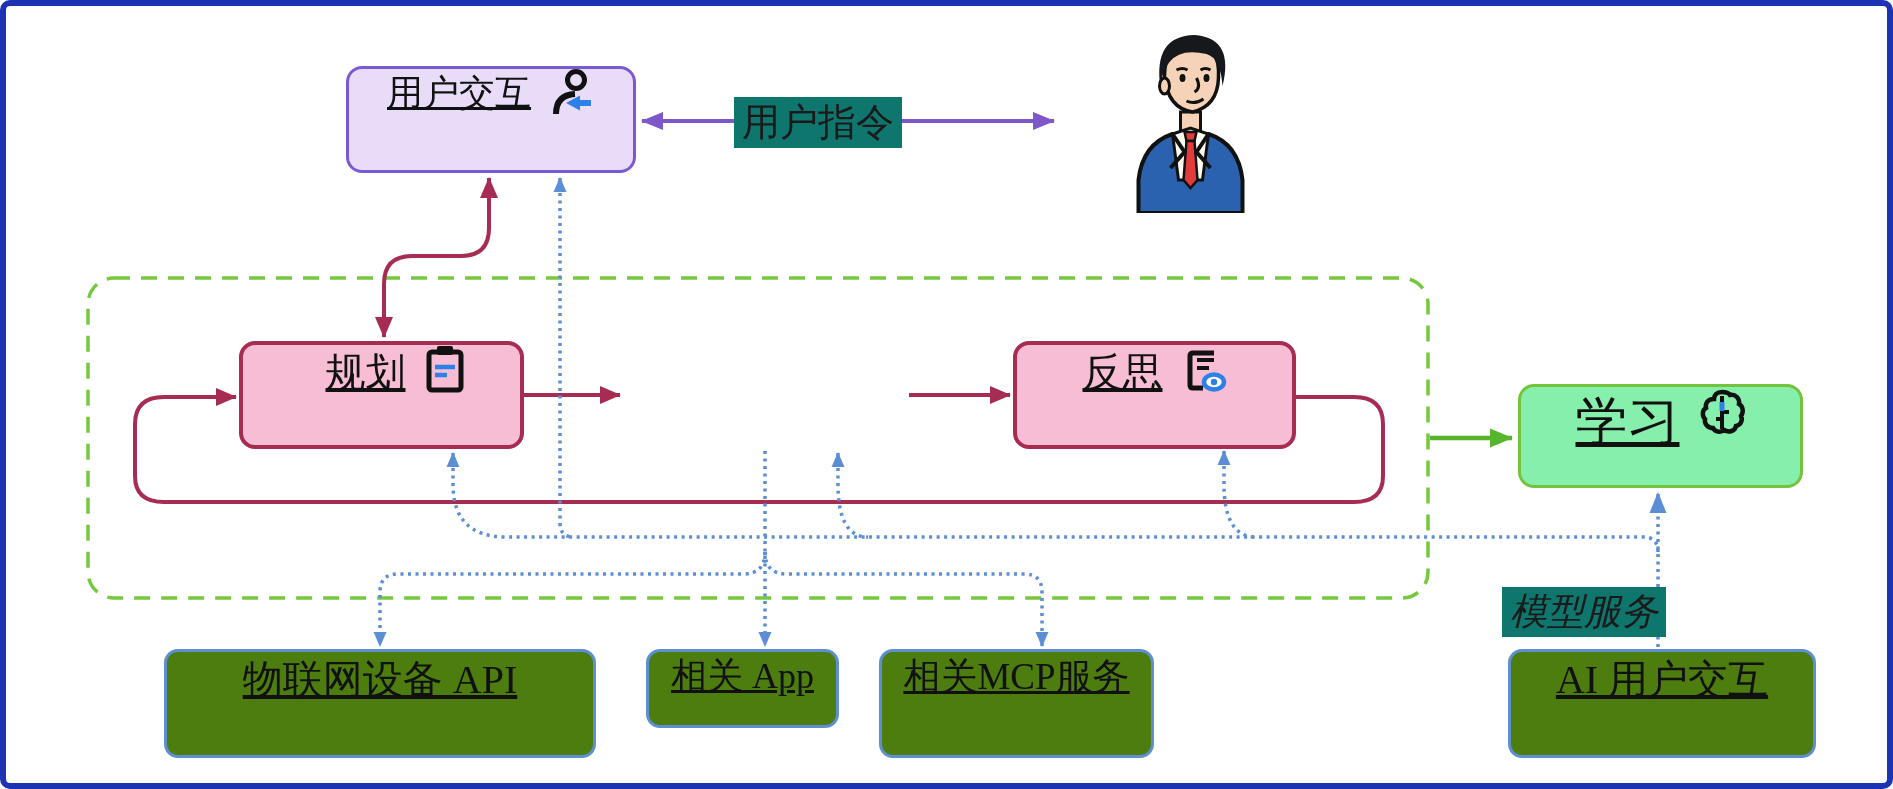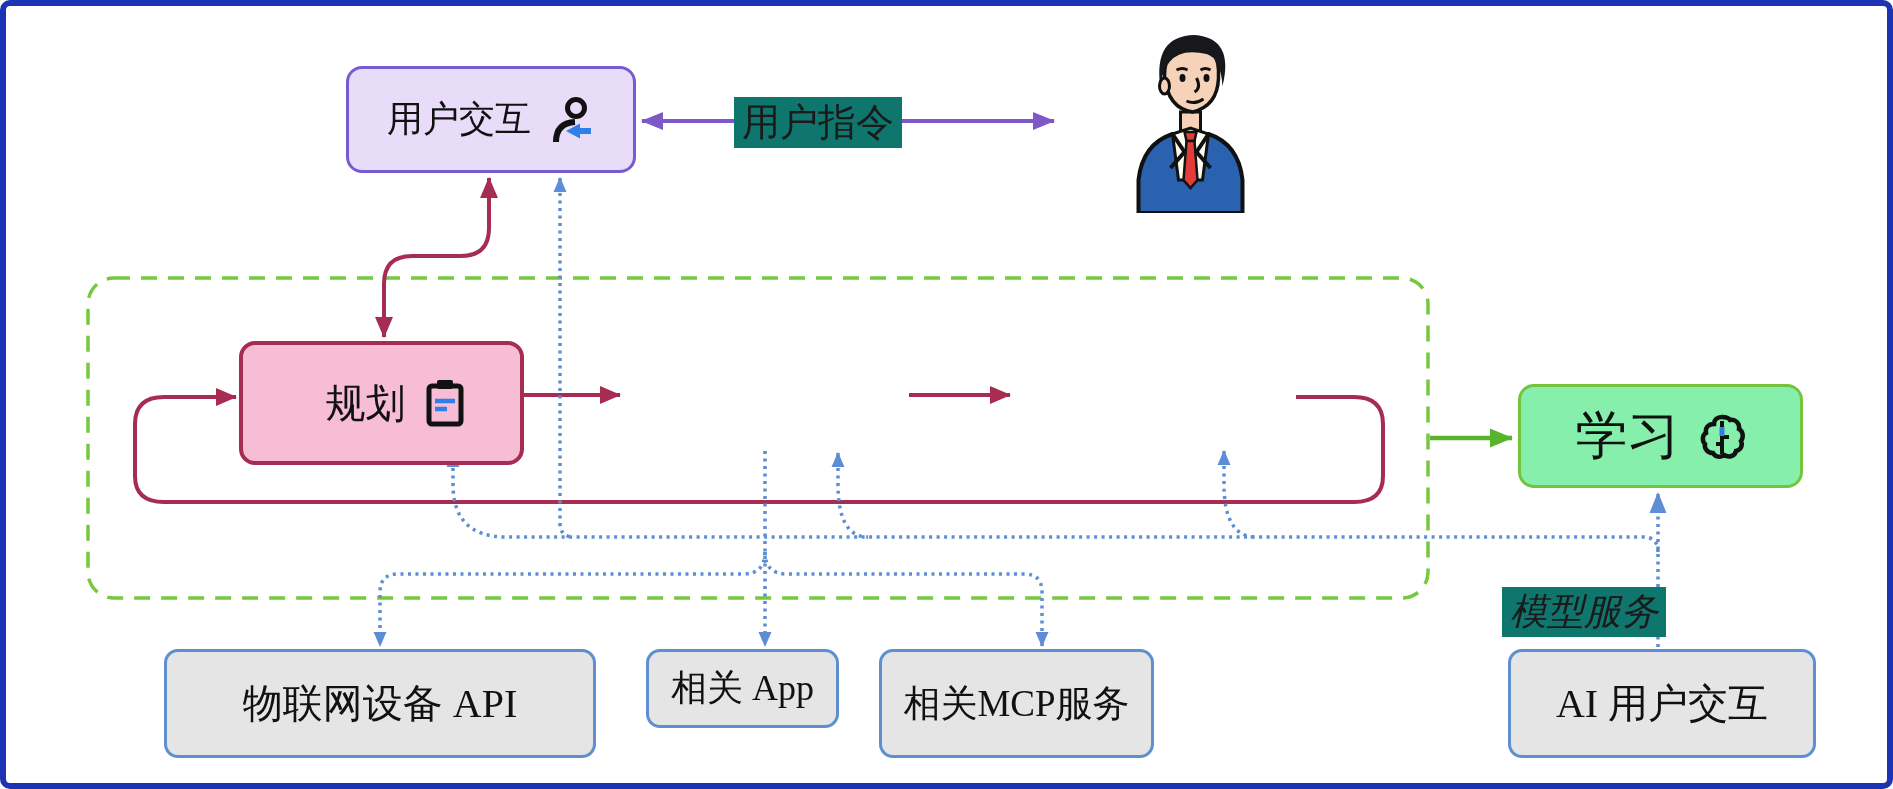--- a/index.html
+++ b/index.html
@@ -1,25 +1,25 @@
 <!DOCTYPE html>
 <html><head>
 <meta charset="utf-8">
 <style>
   html,body{margin:0;padding:0;background:#fff;font-family:"DejaVu Sans",sans-serif;}
   #stage{position:relative;width:1893px;height:789px;box-sizing:border-box;
          border:6px solid #1c33b4;border-radius:10px;background:#ffffff;overflow:hidden;}
   #wires{position:absolute;left:0;top:0;width:1893px;height:789px;pointer-events:none;}
-  .node{position:absolute;display:flex;align-items:center;justify-content:center;
-        gap:18px;box-sizing:border-box;border-radius:16px;color:#111;}
+  .node{position:absolute;display:flex;align-items:flex-start;justify-content:center;
+        gap:18px;box-sizing:border-box;border-radius:16px;color:#111;text-decoration:underline;}
   .node .lbl{white-space:nowrap;}
   .purple{background:#e8dcf8;border:3px solid #7a5ad2;font-size:36px;}
   .pink{background:#f7bdd5;border:4px solid #a62c52;font-size:40px;}
   .green{background:#86efac;border:3px solid #74c33c;font-size:52px;}
-  .ltblue{background:#e5e5e5;border:3px solid #5e8fd0;border-radius:14px;
+  .ltblue{background:#4d7c0f;border:3px solid #5e8fd0;border-radius:14px;
           font-family:"Liberation Serif","DejaVu Serif",serif;font-size:40px;}
   .edge-label{position:absolute;background:#0f766e;padding:0 8px;color:#1a1a1a;
               font-size:38px;white-space:nowrap;}
   .icon{flex:0 0 auto;display:block;}
 </style>
 </head>
 <body>
 
 <div id="stage">
 
@@ -71,31 +71,41 @@
   <div class="node purple" style="left:340px;top:60px;width:290px;height:107px;">
     <span class="lbl">用户交互</span>
     <svg class="icon" width="46" height="46" viewBox="0 0 46 46">
       <circle cx="27" cy="11" r="8.5" fill="none" stroke="#111" stroke-width="5"></circle>
       <path d="M7 45 Q7 26 26 25" fill="none" stroke="#111" stroke-width="6"></path>
       <line x1="42" y1="34" x2="29" y2="34" stroke="#2f7fe8" stroke-width="6"></line>
       <polygon points="17,34 31,26.5 31,41.5" fill="#2f7fe8"></polygon>
     </svg>
   </div>
 
-  <div class="node pink" style="left:233px;top:335px;width:285px;height:124px;padding-left:28px;">
+  <div class="node pink" style="left:233px;top:335px;width:285px;height:108px;padding-left:28px;">
     <span class="lbl">规划</span>
     <svg class="icon" width="42" height="48" viewBox="0 0 42 48">
       <rect x="5" y="7" width="32" height="38" rx="3" fill="none" stroke="#111" stroke-width="5"></rect>
       <rect x="13" y="1" width="16" height="9" rx="2" fill="#111"></rect>
       <line x1="11" y1="22" x2="31" y2="22" stroke="#2f7fe8" stroke-width="4.5"></line>
       <line x1="11" y1="30" x2="23" y2="30" stroke="#2f7fe8" stroke-width="4.5"></line>
     </svg>
   </div>
 
 
+  <div class="node pink" style="left:1007px;top:335px;width:283px;height:108px;">
+    <span class="lbl">反思</span>
+    <svg class="icon" width="46" height="48" viewBox="0 0 46 48">
+      <path d="M33 8 L12 8 Q9 8 9 11 L9 40 Q9 43 12 43 L22 43" fill="none" stroke="#111" stroke-width="5"></path>
+      <line x1="16" y1="15" x2="33" y2="15" stroke="#111" stroke-width="4"></line>
+      <line x1="16" y1="23" x2="28" y2="23" stroke="#111" stroke-width="4"></line>
+      <ellipse cx="33" cy="37" rx="10" ry="7.5" fill="#fff" stroke="#2f7fe8" stroke-width="4.5"></ellipse>
+      <circle cx="33" cy="37" r="3.2" fill="#2f7fe8"></circle>
+    </svg>
+  </div>
 
   <div class="node green" style="left:1512px;top:378px;width:285px;height:104px;">
     <span class="lbl">学习</span>
     <svg class="icon" width="48" height="48" viewBox="0 0 48 48">
       <path d="M24 5 C19 5 16 8 16 12 C10 12 7 16 8 21 C4 23 4 29 7 32 C6 37 10 41 15 41
                C17 45 23 46 26 43 C31 46 37 44 38 39 C43 38 45 33 43 29 C46 25 45 19 41 17
                C42 11 37 7 32 8 C30 5 27 5 24 5 Z" fill="none" stroke="#111" stroke-width="4.5"></path>
       <line x1="24" y1="9" x2="24" y2="42" stroke="#111" stroke-width="4"></line>
       <path d="M24 25 L31 25 M24 32 L18 32" stroke="#111" stroke-width="4" fill="none"></path>
       <rect x="21.5" y="15" width="5" height="9" fill="#2f7fe8"></rect>

